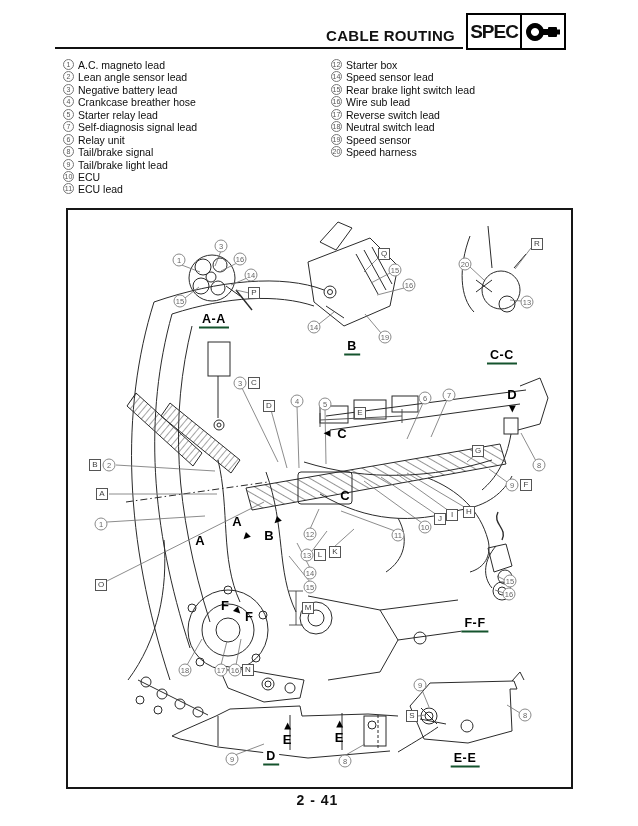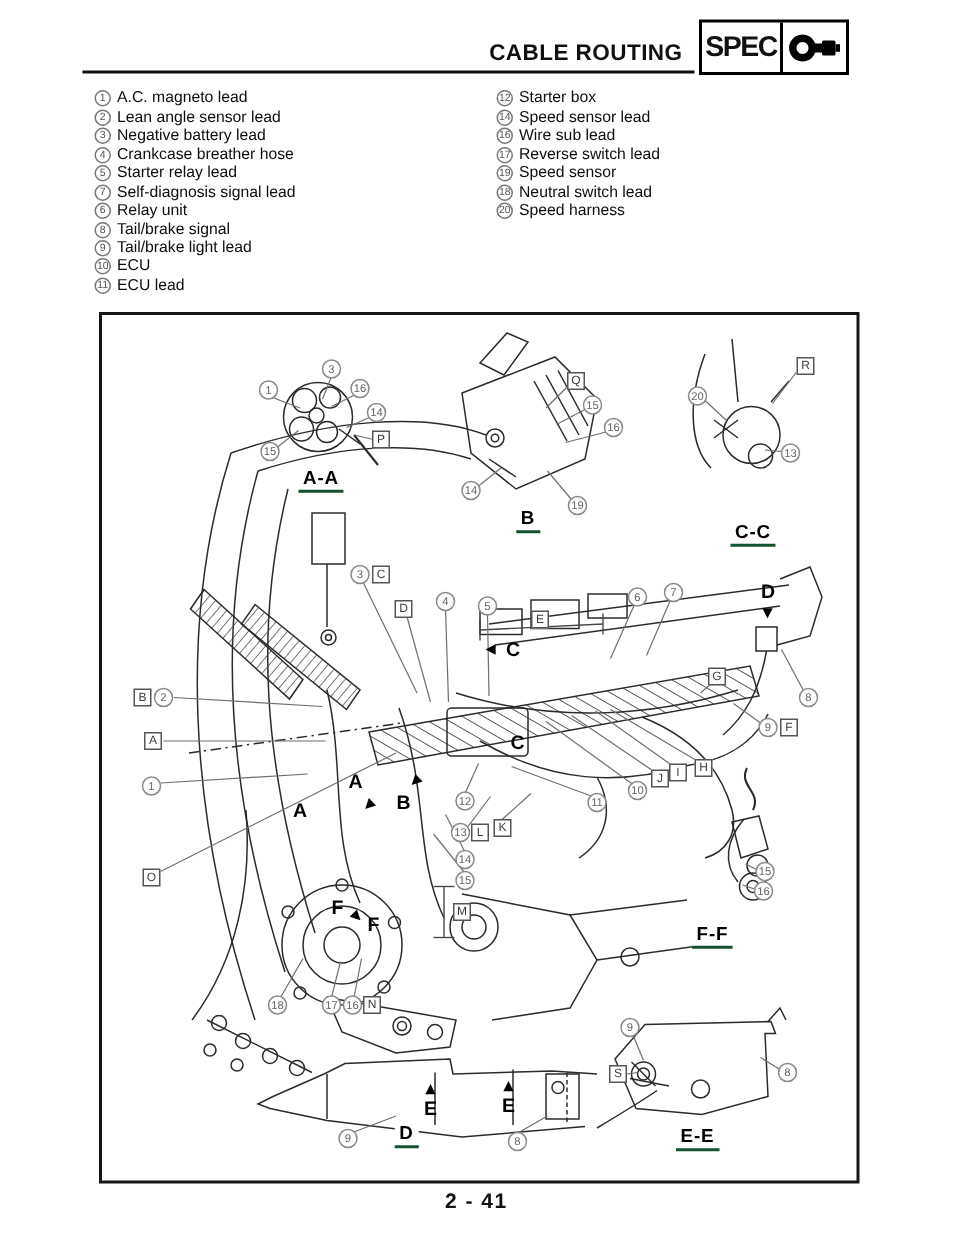--- a/index.html
+++ b/index.html
@@ -13,21 +13,21 @@
   #spec-box{position:absolute;left:466px;top:13px;width:100px;height:37px;
             border:2px solid #000;display:flex;box-sizing:border-box;}
   #spec-label{width:52px;border-right:2px solid #000;display:flex;align-items:center;
               justify-content:center;font-size:19px;font-weight:700;letter-spacing:-1px;}
   #spec-icon{flex:1;display:flex;align-items:center;justify-content:center;}
 
   
   .legend-col{position:absolute;top:59px;}
   #legend-left{left:63px;width:260px;}
   #legend-right{left:331px;width:260px;}
-  .legend-row{display:flex;align-items:flex-end;height:12.45px;}
+  .legend-row{display:flex;align-items:flex-start;height:12.45px;}
   .ln{flex:0 0 auto;width:11px;height:11px;border:1px solid #777;border-radius:50%;
       color:#555;font-size:7px;line-height:1;display:inline-flex;align-items:center;
       justify-content:center;margin-right:4px;box-sizing:border-box;background:#fff;}
   .lt{font-size:10.5px;color:#0d0d0d;white-space:nowrap;}
 
   
   #figure{position:absolute;left:66px;top:208px;width:503px;height:577px;
           border:2px solid #161616;box-sizing:content-box;background:#fff;}
   #art{position:absolute;left:0;top:0;}
   #callouts{position:absolute;left:0;top:0;width:100%;height:100%;}
@@ -117,34 +117,38 @@
   <div id="legend-right" class="legend-col">
       <div class="legend-row">
         <span class="ln">12</span>
         <span class="lt">Starter box</span>
       </div>
       <div class="legend-row">
         <span class="ln">14</span>
         <span class="lt">Speed sensor lead</span>
       </div>
       <div class="legend-row">
+        <span class="ln">15</span>
+        <span class="lt">Rear brake light switch lead</span>
+      </div>
+      <div class="legend-row">
         <span class="ln">16</span>
         <span class="lt">Wire sub lead</span>
       </div>
       <div class="legend-row">
         <span class="ln">17</span>
         <span class="lt">Reverse switch lead</span>
       </div>
       <div class="legend-row">
+        <span class="ln">18</span>
+        <span class="lt">Neutral switch lead</span>
+      </div>
+      <div class="legend-row">
         <span class="ln">19</span>
         <span class="lt">Speed sensor</span>
-      </div>
-      <div class="legend-row">
-        <span class="ln">18</span>
-        <span class="lt">Neutral switch lead</span>
       </div>
       <div class="legend-row">
         <span class="ln">20</span>
         <span class="lt">Speed harness</span>
       </div>
     </div>
 
   <div id="figure">
     <svg id="art" width="503" height="577" viewBox="0 0 503 577">
       <defs>

